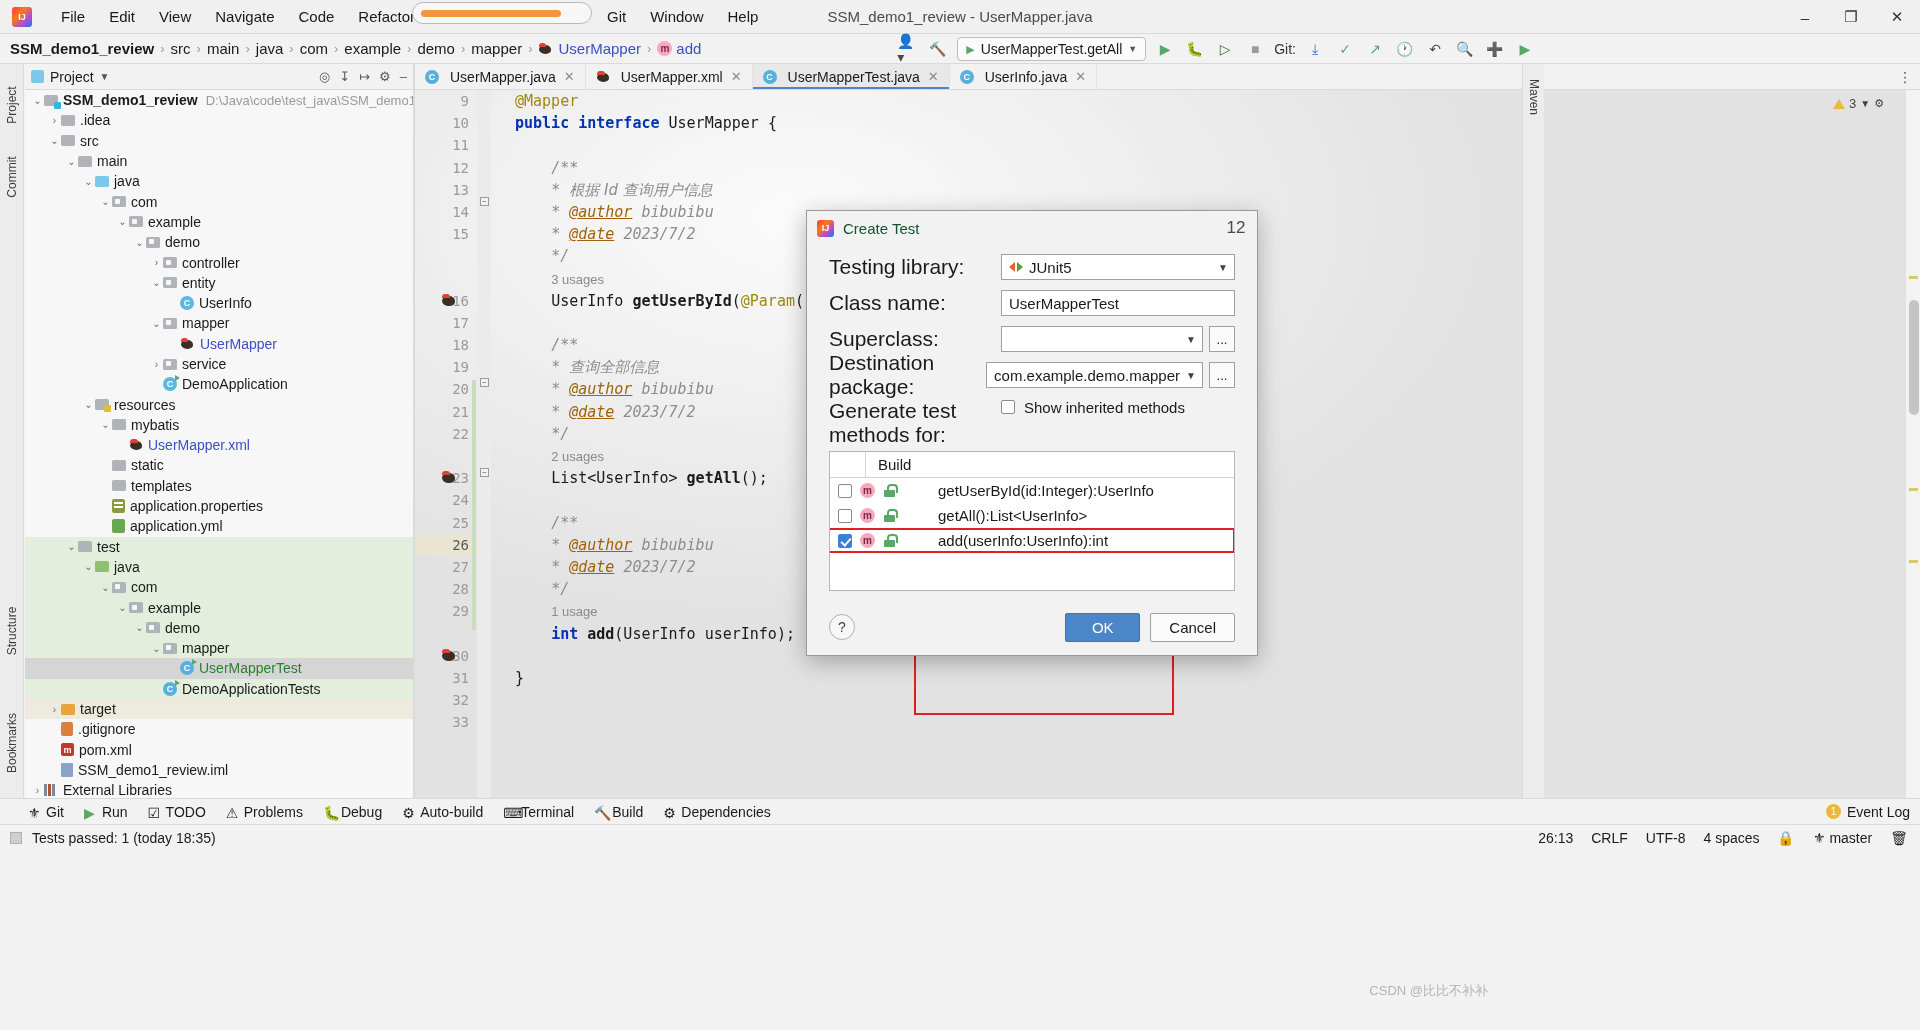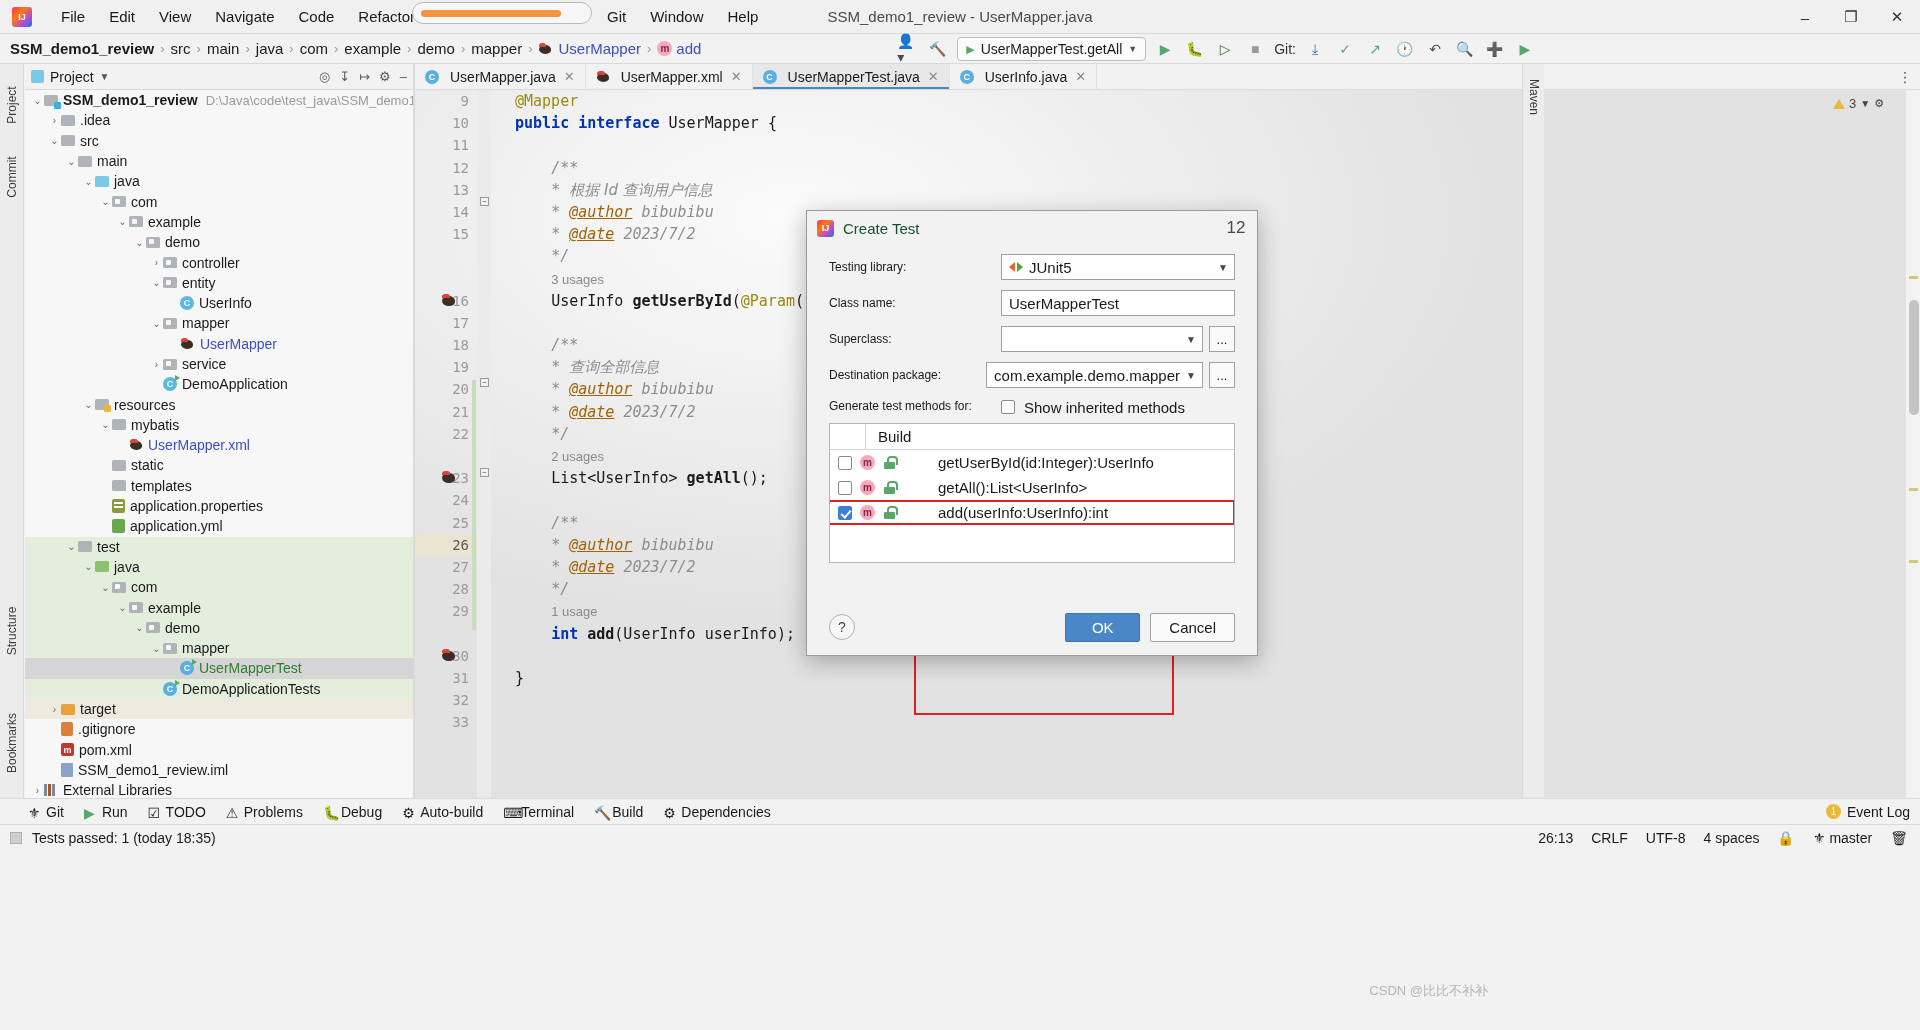--- a/index.html
+++ b/index.html
@@ -268,21 +268,21 @@
     background:#f2f2f2; border:1px solid #9a9a9a;
     box-shadow:0 6px 22px rgba(0,0,0,0.28);
     z-index:30; font-size:15px;
   }
   .dlg-title { height:34px; display:flex; align-items:center; padding:0 10px; gap:9px; }
   .dlg-title .t { font-size:15px; color:#14532d; }
   .dlg-close { margin-left:auto; font-size:17px; color:#4a4a4a; width:22px; height:22px;
     display:flex; align-items:center; justify-content:center; }
   .dlg-body { padding:6px 22px 0 22px; }
   .frow { display:flex; align-items:center; height:32px; margin-bottom:4px; }
-  .flabel { width:172px; font-size:12px; color:#1a1a1a; }
+  .flabel { width:172px; font-size:21px; color:#1a1a1a; }
   .fctl { flex:1; display:flex; align-items:center; gap:6px; }
   .inp {
     height:26px; border:1px solid #a0a0a0; background:#fff; flex:1;
     display:flex; align-items:center; padding:0 7px; font-size:15px; color:#1a1a1a;
   }
   .combo { height:26px; border:1px solid #a0a0a0; background:#fff; flex:1;
     display:flex; align-items:center; padding:0 0 0 7px; font-size:15px; }
   .combo .arrow { margin-left:auto; width:22px; height:24px; display:flex; align-items:center;
     justify-content:center; color:#444; font-size:10px; }
   .junit-ic { width:14px; height:12px; margin-right:6px; position:relative; flex:none; }

